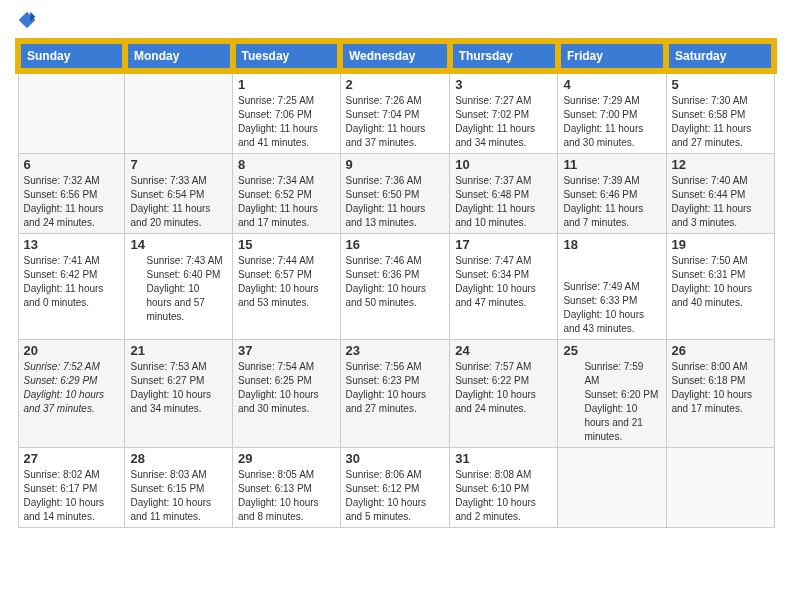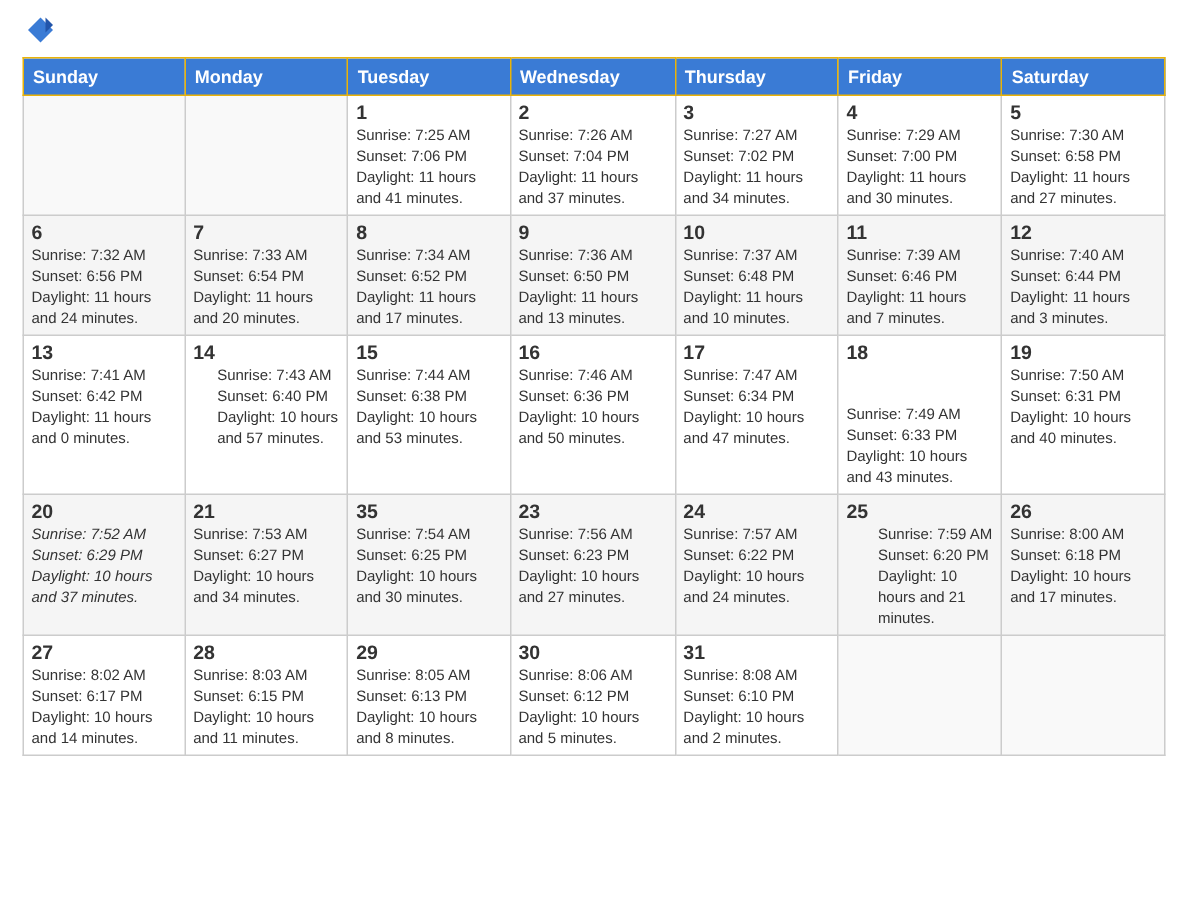--- a/index.html
+++ b/index.html
@@ -64,21 +64,21 @@
       border-collapse: collapse;
       font-size: 10px;
     }
     thead tr th {
       background-color: #3a7bd5;
       color: #fff;
       text-align: left;
       padding: 5px 6px;
       font-size: 12px;
       font-weight: bold;
-      border: 1px solid #eab308;
+      border: 6px solid #eab308;
     }
     tbody tr td {
       border: 1px solid #ccc;
       vertical-align: top;
       padding: 3px 5px;
       width: 113px;
       height: 70px;
       background: #fff;
     }
     tbody tr:nth-child(even) td {
@@ -221,21 +221,21 @@
           </td>
           <td>
             <span class="day-num">14</span>
             <div class="day-info" style="white-space: pre-line; margin-left: 16px;">Sunrise: 7:43 AM
 Sunset: 6:40 PM
 Daylight: 10 hours and 57 minutes.</div>
           </td>
           <td>
             <span class="day-num">15</span>
             <div class="day-info" style="white-space: pre-line;">Sunrise: 7:44 AM
-Sunset: 6:38 PM
+Sunset: 6:57 PM
 Daylight: 10 hours and 53 minutes.</div>
           </td>
           <td>
             <span class="day-num">16</span>
             <div class="day-info" style="white-space: pre-line;">Sunrise: 7:46 AM
 Sunset: 6:36 PM
 Daylight: 10 hours and 50 minutes.</div>
           </td>
           <td>
             <span class="day-num">17</span>
@@ -263,21 +263,21 @@
 Sunset: 6:29 PM
 Daylight: 10 hours and 37 minutes.</div>
           </td>
           <td>
             <span class="day-num">21</span>
             <div class="day-info" style="white-space: pre-line;">Sunrise: 7:53 AM
 Sunset: 6:27 PM
 Daylight: 10 hours and 34 minutes.</div>
           </td>
           <td>
-            <span class="day-num">35</span>
+            <span class="day-num">37</span>
             <div class="day-info" style="white-space: pre-line;">Sunrise: 7:54 AM
 Sunset: 6:25 PM
 Daylight: 10 hours and 30 minutes.</div>
           </td>
           <td>
             <span class="day-num">23</span>
             <div class="day-info" style="white-space: pre-line;">Sunrise: 7:56 AM
 Sunset: 6:23 PM
 Daylight: 10 hours and 27 minutes.</div>
           </td>

